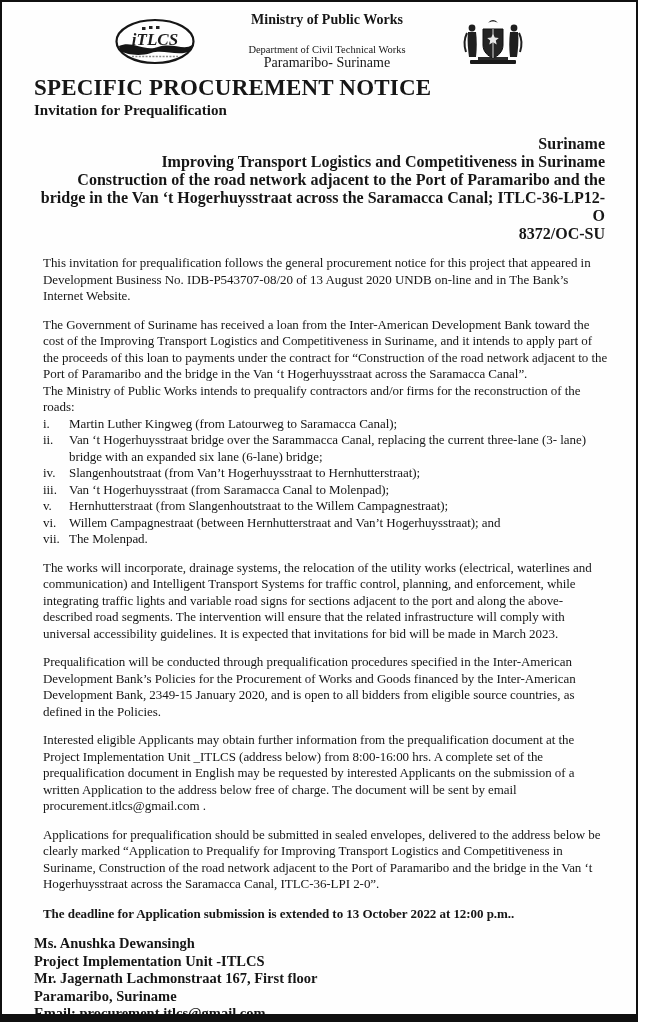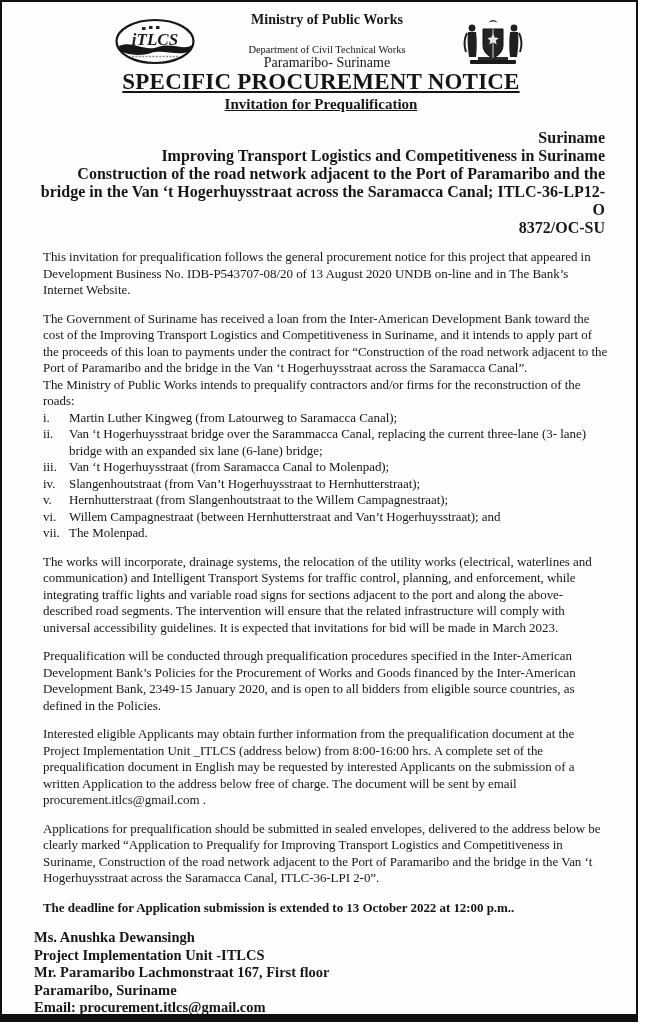--- a/index.html
+++ b/index.html
@@ -24,21 +24,21 @@
   
   .header{
     display:flex;align-items:center;justify-content:center;
     gap:52px;margin-top:2px;
   }
   .ministry-block{text-align:center;line-height:13px;}
   .ministry-name{font-weight:bold;font-size:14px;}
   .ministry-dept{font-size:10.5px;margin-top:17px;}
   .ministry-loc{font-size:14px;}
   
-  .title-block{text-align:center;text-decoration:underline;}
+  .title-block{text-align:left;margin-top:6px;}
   .title-main{font-size:23px;font-weight:bold;letter-spacing:.2px;line-height:25px;}
   .title-sub{font-size:15px;font-weight:bold;line-height:21px;}
   
   .project-block{
     text-align:right;font-weight:bold;font-size:16px;line-height:18px;
     margin:14px auto 0 auto;max-width:568px;
   }
   
   .body-text{font-size:13px;line-height:16.5px;letter-spacing:-.05px;margin-left:9px;}
   .para{margin:12px 0 0 0;}
@@ -112,26 +112,26 @@
       <div class="roads">
         <div class="road-item">
           <span class="road-num">i.</span>
           <span class="road-text">Martin Luther Kingweg (from Latourweg to Saramacca Canal);</span>
         </div>
         <div class="road-item">
           <span class="road-num">ii.</span>
           <span class="road-text">Van ‘t Hogerhuysstraat bridge over the Sarammacca Canal, replacing the current three-lane (3- lane) bridge with an expanded six lane (6-lane) bridge;</span>
         </div>
         <div class="road-item">
+          <span class="road-num">iv.</span>
+          <span class="road-text">Slangenhoutstraat (from Van’t Hogerhuysstraat to Hernhutterstraat);</span>
+        </div>
+        <div class="road-item">
           <span class="road-num">iii.</span>
           <span class="road-text">Van ‘t Hogerhuysstraat (from Saramacca Canal to Molenpad);</span>
-        </div>
-        <div class="road-item">
-          <span class="road-num">iv.</span>
-          <span class="road-text">Slangenhoutstraat (from Van’t Hogerhuysstraat to Hernhutterstraat);</span>
         </div>
         <div class="road-item">
           <span class="road-num">v.</span>
           <span class="road-text">Hernhutterstraat (from Slangenhoutstraat to the Willem Campagnestraat);</span>
         </div>
         <div class="road-item">
           <span class="road-num">vi.</span>
           <span class="road-text">Willem Campagnestraat (between Hernhutterstraat and Van’t Hogerhuysstraat); and</span>
         </div>
         <div class="road-item">
@@ -143,19 +143,19 @@
       <p class="para">The works will incorporate, drainage systems, the relocation of the utility works (electrical, waterlines and communication) and Intelligent Transport Systems for traffic control, planning, and enforcement, while integrating traffic lights and variable road signs for sections adjacent to the port and along the above-described road segments. The intervention will ensure that the related infrastructure will comply with universal accessibility guidelines. It is expected that invitations for bid will be made in March 2023.</p>
       <p class="para">Prequalification will be conducted through prequalification procedures specified in the Inter-American Development Bank’s Policies for the Procurement of Works and Goods financed by the Inter-American Development Bank, 2349-15 January 2020, and is open to all bidders from eligible source countries, as defined in the Policies.</p>
       <p class="para">Interested eligible Applicants may obtain further information from the prequalification document at the Project Implementation Unit _ITLCS (address below) from 8:00-16:00 hrs. A complete set of the prequalification document in English may be requested by interested Applicants on the submission of a written Application to the address below free of charge. The document will be sent by email procurement.itlcs@gmail.com .</p>
       <p class="para">Applications for prequalification should be submitted in sealed envelopes, delivered to the address below be clearly marked “Application to Prequalify for Improving Transport Logistics and Competitiveness in Suriname, Construction of the road network adjacent to the Port of Paramaribo and the bridge in the Van ‘t Hogerhuysstraat across the Saramacca Canal, ITLC-36-LPI 2-0”.</p>
       <p class="para deadline">The deadline for Application submission is extended to 13 October 2022 at 12:00 p.m..</p>
     </div>
 
     <div class="contact">
       <div>Ms. Anushka Dewansingh</div>
       <div>Project Implementation Unit -ITLCS</div>
-      <div>Mr. Paramaribo Lachmonstraat 167, First floor</div>
+      <div>Mr. Jagernath Lachmonstraat 167, First floor</div>
       <div>Paramaribo, Suriname</div>
       <div>Email: procurement.itlcs@gmail.com</div>
     </div>
 
   </div>
 </div>
 
 </body></html>

